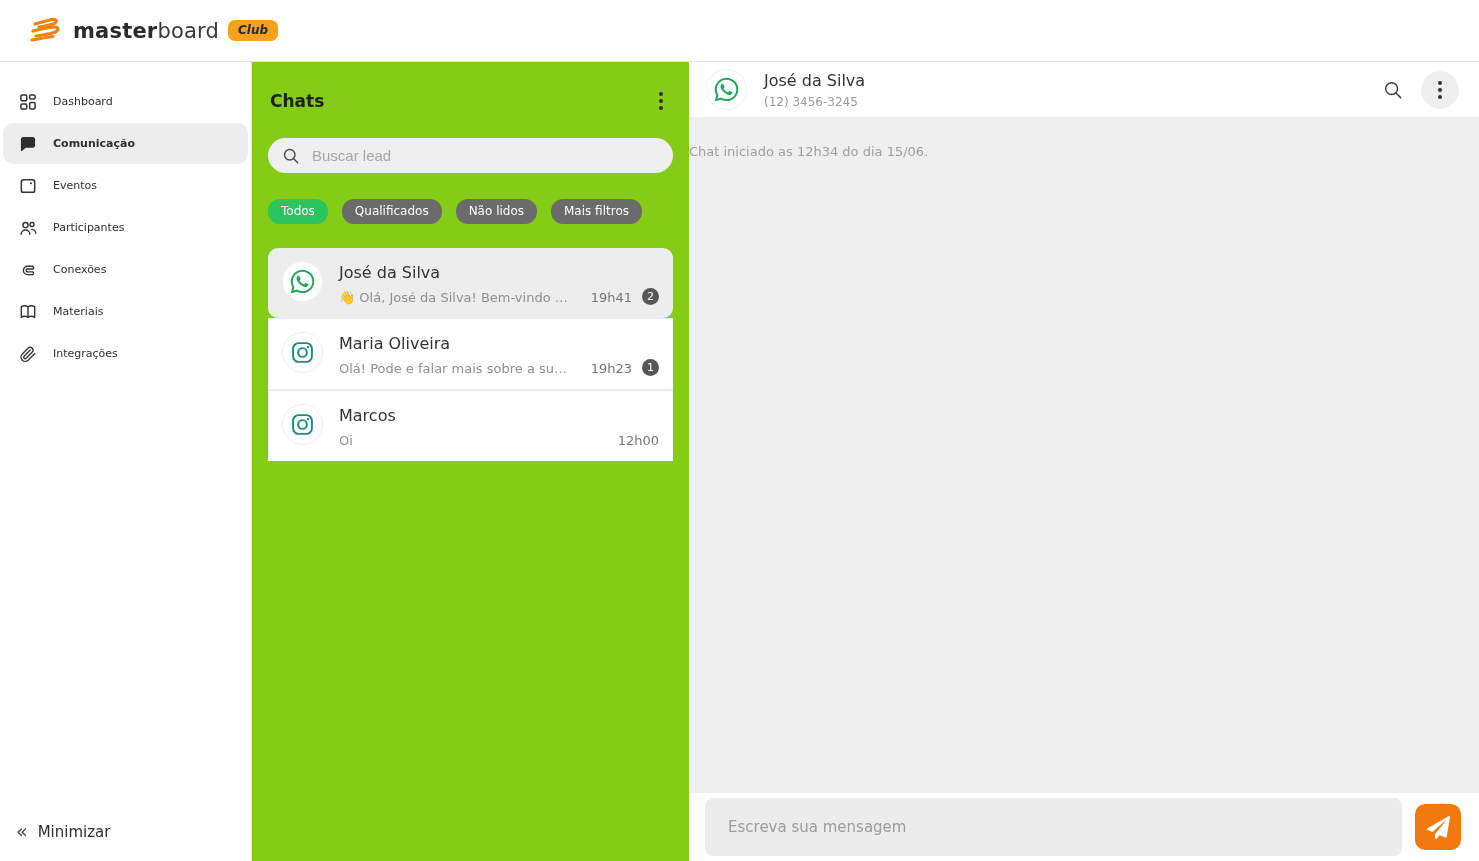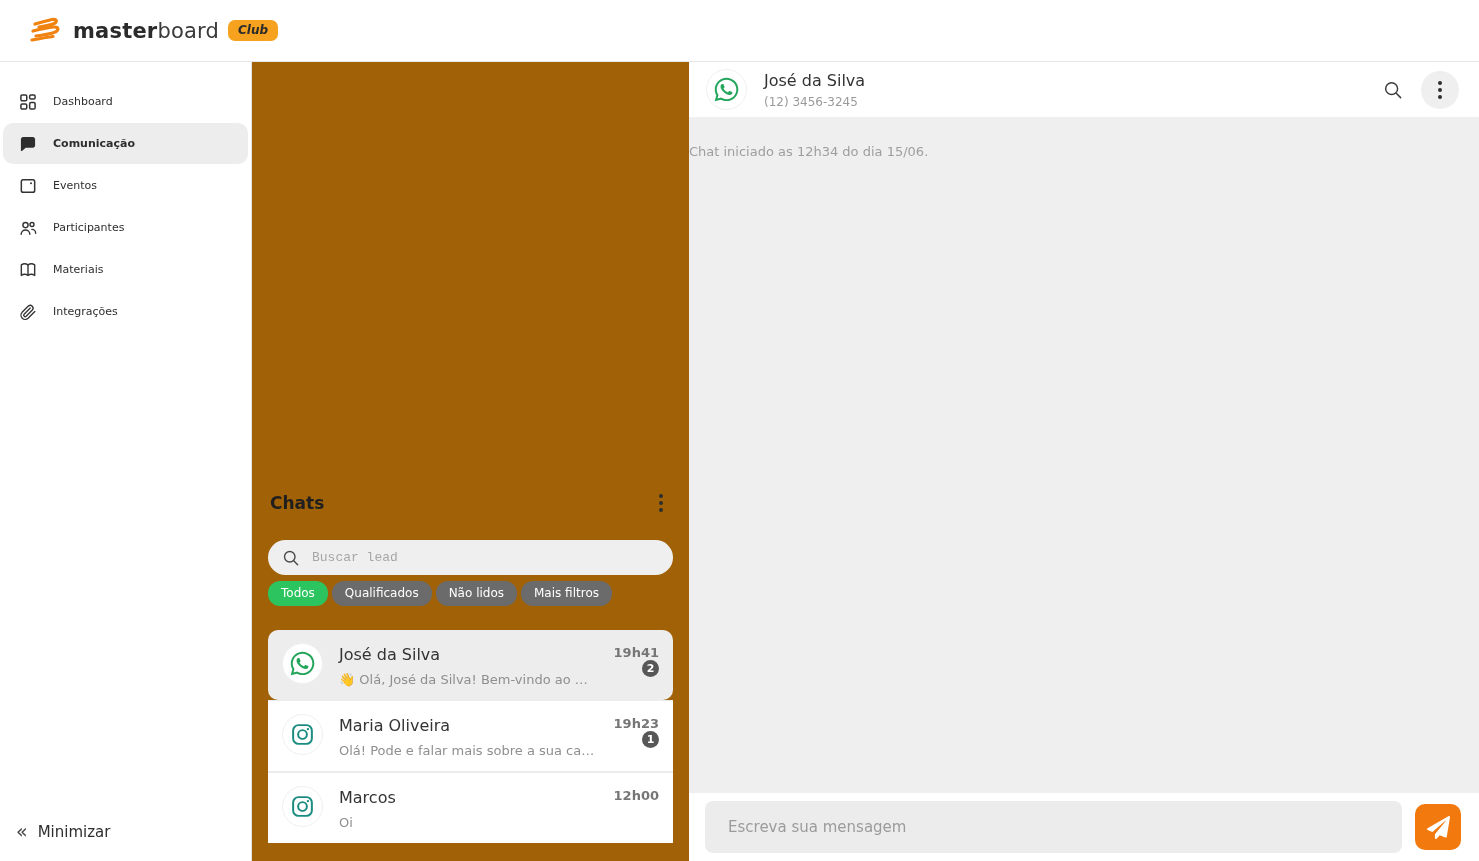--- a/index.html
+++ b/index.html
@@ -25,69 +25,69 @@
   .nav-item { display:flex; align-items:center; gap:15px; margin:1px 3px; padding:10px 14px;
     border-radius:10px; font-size:11px; color:#2e2e2e; cursor:pointer; }
   .nav-item.active { background:#ededed; font-weight:700; }
   .nav-icon { width:21px; height:21px; display:flex; align-items:center; justify-content:center; flex:none; }
   .nav-icon svg { width:20px; height:20px; }
   .minimize { display:flex; align-items:center; gap:10px; padding:10px 16px; font-size:15px;
     color:#2e2e2e; cursor:pointer; }
   .chev2 { font-size:19px; color:#4a4a4a; line-height:1; }
 
   
-  .chats-panel { width:437px; min-width:437px; background:#a16207; padding:18px 16px;
-    display:flex; flex-direction:column;justify-content:flex-end; }
+  .chats-panel { width:437px; min-width:437px; background:#84cc16; padding:18px 16px;
+    display:flex; flex-direction:column; }
   .chats-header { display:flex; align-items:center; justify-content:space-between; padding:8px 2px 0; }
   .chats-title { font-size:17px; font-weight:700; color:#1f1f1f; }
   .kebab { display:flex; flex-direction:column; gap:3px; padding:4px 8px; cursor:pointer; }
   .kebab i { width:4px; height:4px; border-radius:50%; background:#2e2e2e; }
   .searchbar { margin-top:24px; background:#efefef; border-radius:18px; height:35px;
     display:flex; align-items:center; gap:11px; padding:0 13px; }
   .searchbar svg { width:20px; height:20px; flex:none; }
   .searchbar input { flex:1; border:none; background:transparent; outline:none;
-    font-size:13px; color:#444; font-family:Liberation Mono, monospace; }
+    font-size:15px; color:#444; font-family:Liberation Sans, sans-serif; }
   .searchbar input::placeholder { color:#a6a6a6; }
-  .chips { display:flex; gap:4px; margin-top:6px; }
+  .chips { display:flex; gap:14px; margin-top:26px; }
   .chip { border:none; border-radius:12px; padding:5px 13px 6px; font-size:12px; color:#fff;
     background:#6b6b6b; font-family:inherit; cursor:pointer; white-space:nowrap; }
   .chip.active { background:#2bc45f; }
   .chat-list { margin-top:24px; display:flex; flex-direction:column; }
   .chat-item { display:flex; gap:16px; padding:13px 14px; cursor:pointer; background:#fff; }
   .chat-item.selected { background:#ededed; border-radius:10px; }
   .chat-item.b-top { border-top:1px solid #ececec; }
   .chat-item.b-bottom { border-bottom:1px solid #ececec; }
   .avatar { width:41px; height:41px; border-radius:50%; background:#fff;
     border:1px solid #f0f0f0; display:flex; align-items:center; justify-content:center; flex:none; }
   .avatar svg { display:block; }
   .chat-main { flex:1; min-width:0; padding-top:2px; }
   .chat-name { font-size:16px; color:#333; }
   .chat-preview { font-size:13px; color:#8f8f8f; margin-top:8px;
     white-space:nowrap; overflow:hidden; text-overflow:ellipsis; }
-  .chat-meta { display:flex; flex-direction:column; align-items:flex-end; padding-top:2px; flex:none;font-weight:bold; }
+  .chat-meta { display:flex; flex-direction:row; align-items:flex-end; gap:10px; padding-top:2px; flex:none; }
   .chat-time { font-size:13px; color:#767676; }
   .unread-badge { width:17px; height:17px; border-radius:50%; background:#575757; color:#fff;
     font-size:11px; display:flex; align-items:center; justify-content:center; }
 
   
   .conversation { flex:1; display:flex; flex-direction:column; background:#fff; }
   .conv-header { height:55px; display:flex; align-items:center; gap:17px; padding:0 20px 0 17px; }
   .conv-id { display:flex; flex-direction:column; gap:5px; }
   .conv-name { font-size:16px; color:#333; }
   .conv-phone { font-size:12px; color:#9a9a9a; }
   .conv-actions { margin-left:auto; display:flex; align-items:center; gap:13px; }
   .icon-btn { background:none; border:none; cursor:pointer; padding:4px; display:flex; }
   .icon-btn svg { width:22px; height:22px; }
   .kebab-circle { width:38px; height:38px; border-radius:50%; background:#efefef; border:none;
     display:flex; flex-direction:column; align-items:center; justify-content:center; gap:3px; cursor:pointer; }
   .kebab-circle i { width:4px; height:4px; border-radius:50%; background:#2e2e2e; }
   .conv-body { flex:1; background:#efefef; display:flex; align-items:flex-start; }
   .conv-status { margin-top:27px; font-size:13px; color:#9e9e9e; }
   .conv-footer { height:68px; background:#fff; display:flex; align-items:center; gap:13px; padding:0 18px 0 16px; }
-  .msg-input { flex:1; height:52px; background:#ececec; border:none; border-radius:8px;
+  .msg-input { flex:1; height:58px; background:#ececec; border:none; border-radius:8px;
     padding:0 23px; font-size:15px; color:#444; outline:none; font-family:inherit; }
   .msg-input::placeholder { color:#9b9b9b; }
   .send-btn { width:46px; height:46px; border-radius:10px; background:#f2790d; border:none;
     display:flex; align-items:center; justify-content:center; cursor:pointer; flex:none; }
   .send-btn svg { width:23px; height:23px; }
 </style>
 </head>
 <body>
 
 <header class="topbar">
@@ -143,20 +143,29 @@
               <path d="M3.8 19.5c0-3 2.4-5.2 5.2-5.2s5.2 2.2 5.2 5.2"></path>
             <circle cx="16.8" cy="7.8" r="2.4"></circle>
               <path d="M16.6 13.6c2.5 0 4.6 2 4.6 4.8"></path>
           </svg>
           </span>
         <span class="nav-label">Participantes</span>
       </div>
       <div class="nav-item">
         <span class="nav-icon">
           <svg viewBox="0 0 24 24" fill="none" stroke="#333" stroke-width="1.7" stroke-linejoin="round">
+            <path d="M18.5 7.5h-7a5 5 0 0 0 0 10h7 M18.5 10.8h-7a1.7 1.7 0 0 0 0 3.4h7"></path>
+            <path d="M18.5 7.5v3.3 M18.5 14.2v3.3"></path>
+          </svg>
+          </span>
+        <span class="nav-label">Conexões</span>
+      </div>
+      <div class="nav-item">
+        <span class="nav-icon">
+          <svg viewBox="0 0 24 24" fill="none" stroke="#333" stroke-width="1.7" stroke-linejoin="round">
             <path d="M4 5.8c2.6-1.7 5.4-1.7 8 0c2.6-1.7 5.4-1.7 8 0v12.7c-2.6-1.7-5.4-1.7-8 0c-2.6-1.7-5.4-1.7-8 0z"></path>
             <path d="M12 5.8v12.7"></path>
           </svg>
           </span>
         <span class="nav-label">Materiais</span>
       </div>
       <div class="nav-item">
         <span class="nav-icon">
           <svg viewBox="0 0 24 24" fill="none" stroke="#333" stroke-width="1.6" stroke-linecap="round" stroke-linejoin="round">
             <path d="m20.2 11.5-8.1 8.1a5.1 5.1 0 0 1-7.2-7.2l7.5-7.5a3.4 3.4 0 0 1 4.8 4.8l-7.5 7.4a1.7 1.7 0 0 1-2.4-2.4l7.4-7.4"></path>

